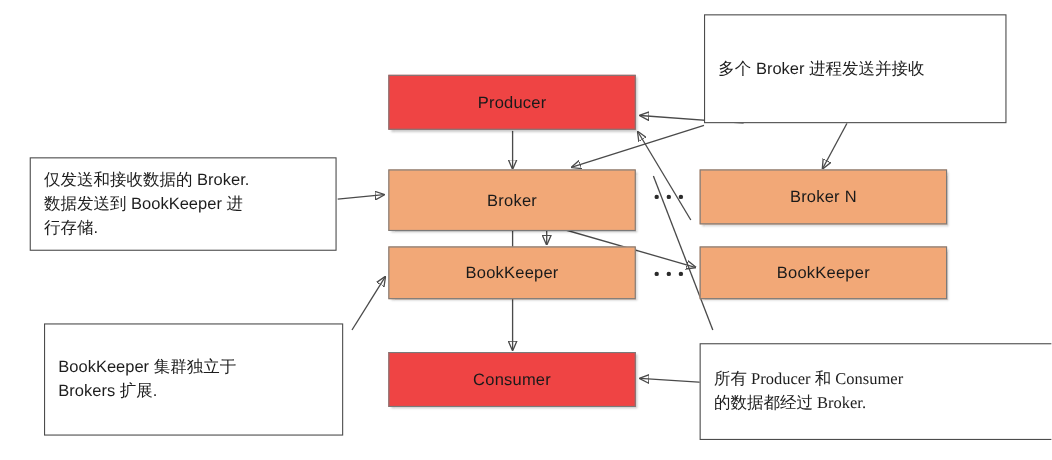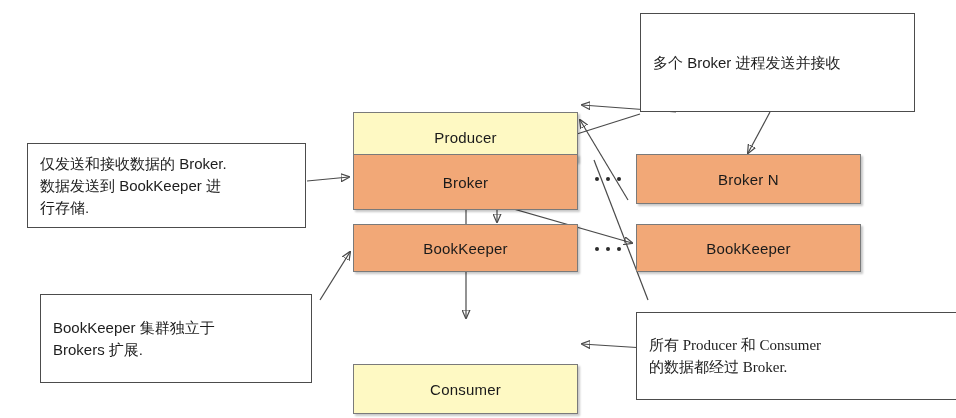--- a/index.html
+++ b/index.html
@@ -22,21 +22,21 @@
     box-sizing: border-box;
     border: 1px solid #7a7a7a;
     display: flex;
     align-items: center;
     justify-content: center;
     font-size: 15px;
     color: #1a1a1a;
     letter-spacing: .2px;
     box-shadow: 2px 2px 2px rgba(0,0,0,0.22);
   }
-  .node.green { background: #fef9c3; margin-top: 44px; }
+  .node.green { background: #ef4444; }
   .node.orange { background: #f2a877; }
 
   .note {
     position: absolute;
     box-sizing: border-box;
     background: #ffffff;
     border: 1px solid #4c4c4c;
     color: #1d1d1d;
     font-size: 15px;
     line-height: 22px;
@@ -150,21 +150,21 @@
       <span>行存储.</span>
     </div>
   </div>
 
   <div class="note" style="left:640px; top:13px; width:275px; height:99px;">
     <div>
       <span>多个 Broker 进程发送并接收</span>
     </div>
   </div>
 
-  <div class="note" style="left:40px; top:294px; width:272px; height:89px;">
+  <div class="note" style="left:40px; top:294px; width:272px; height:102px;">
     <div>
       <span>BookKeeper 集群独立于</span>
       <span>Brokers 扩展.</span>
     </div>
   </div>
 
   <div class="note" style="left:636px; top:312px; width:329px; height:88px;font-family:Liberation Serif, serif;">
     <div>
       <span>所有 Producer 和 Consumer</span>
       <span>的数据都经过 Broker.</span>

